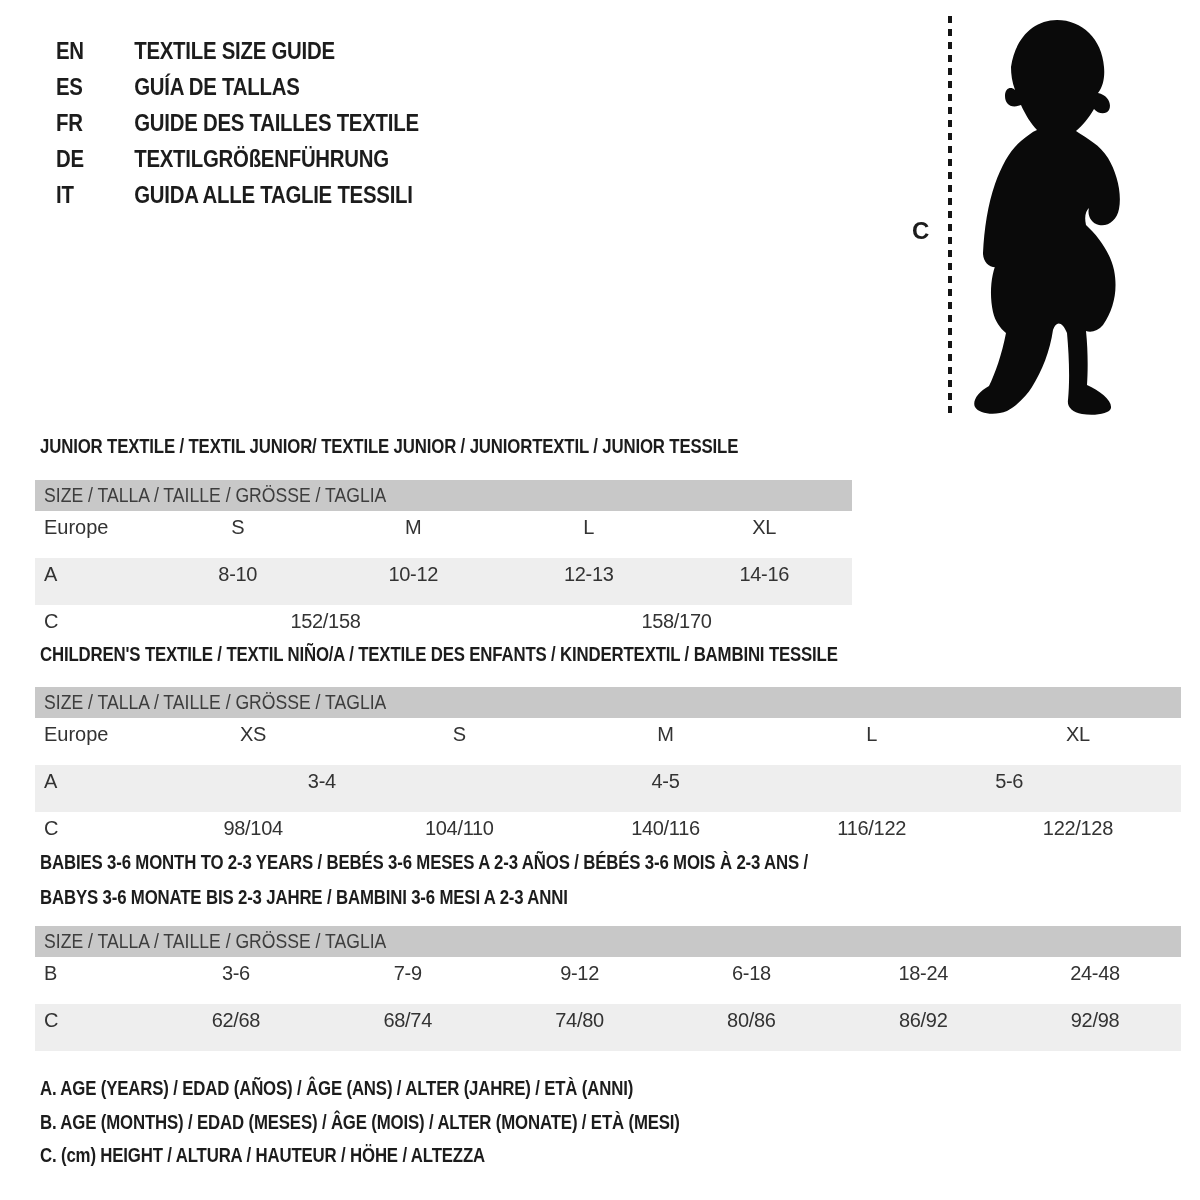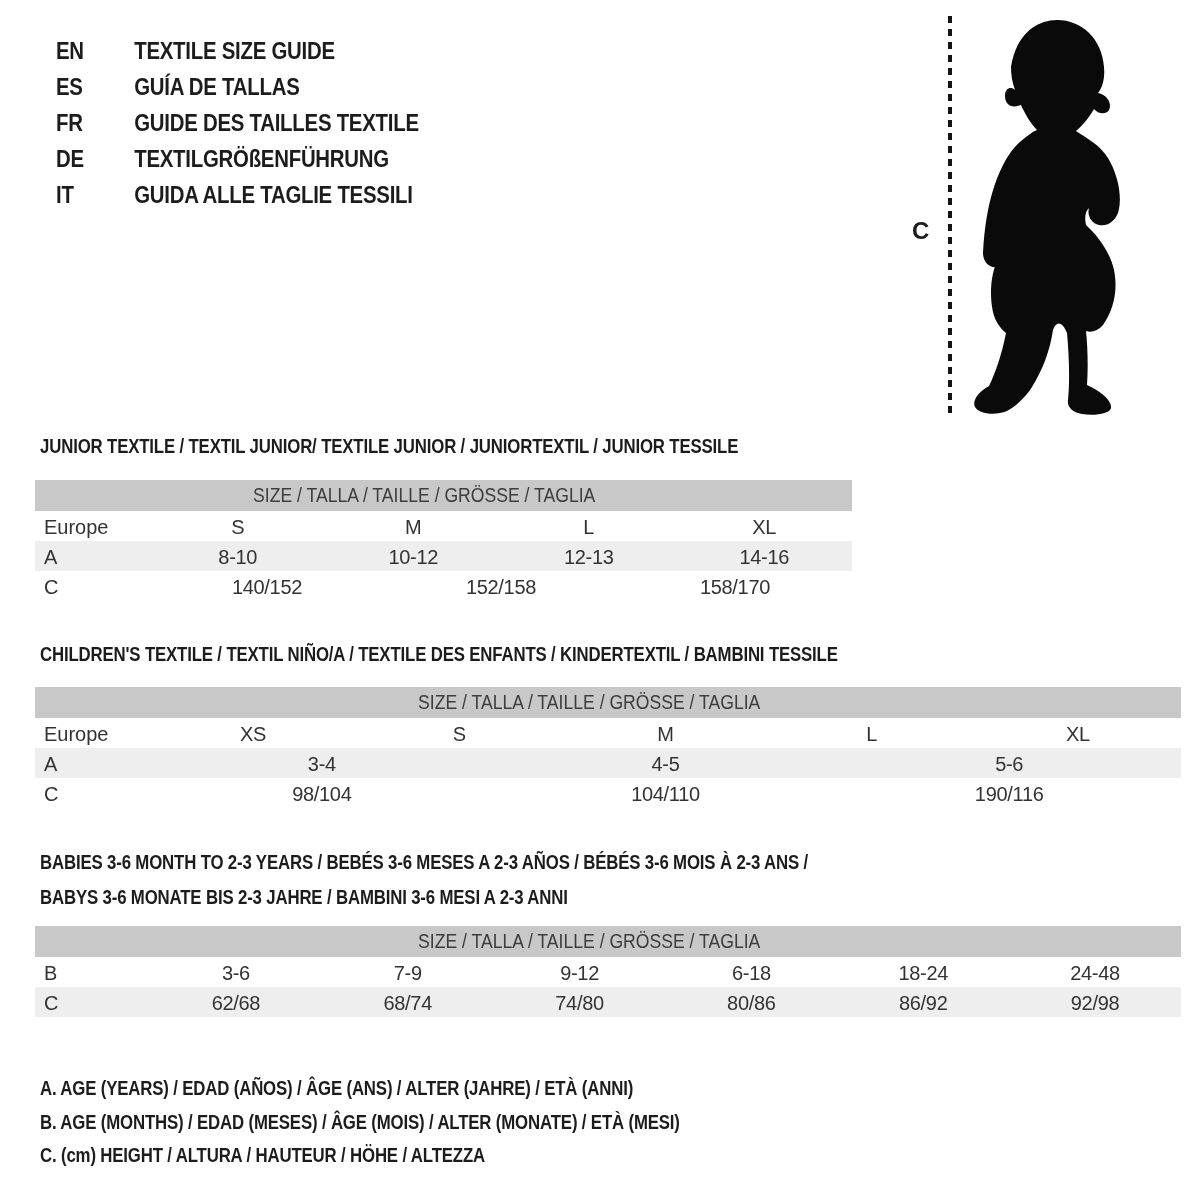--- a/index.html
+++ b/index.html
@@ -20,23 +20,23 @@
 
   
   .section-title{font-weight:bold;font-size:21px;white-space:nowrap;letter-spacing:-.2px;
                  transform:scaleX(.8);transform-origin:left top;}
   .note-line{font-weight:bold;font-size:21px;white-space:nowrap;letter-spacing:-.2px;
              transform:scaleX(.8);transform-origin:left top;}
 
   
   .size-table{position:absolute;left:35px;}
   .size-table .hdr{height:31px;line-height:31px;background:#c8c8c8;color:#3d3d3d;
-                   font-size:20px;padding-left:9px;white-space:nowrap;text-align:center;}
+                   font-size:20px;padding-left:9px;white-space:nowrap;}
   .size-table .hdr span{display:inline-block;transform:scaleX(.88);transform-origin:left center;}
-  .trow{display:flex;height:30px;line-height:33px;font-size:20px;color:#333333;}
+  .trow{display:flex;height:47px;line-height:33px;font-size:20px;color:#333333;}
   .trow.shaded{background:#eeeeee;}
   .trow .lbl{width:115px;padding-left:9px;box-sizing:border-box;white-space:nowrap;}
   .trow .val{flex:1;text-align:center;letter-spacing:-.3px;white-space:nowrap;}
 </style>
 </head>
 <body>
 
 <div class="abs" style="left:56px;top:33px;">
   <div class="lang-row">
     <span class="lang-code">EN</span><span>TEXTILE SIZE GUIDE</span>
@@ -113,21 +113,20 @@
   </div>
   <div class="trow shaded">
     <div class="lbl">A</div>
     <div class="val">8-10</div>
     <div class="val">10-12</div>
     <div class="val">12-13</div>
     <div class="val">14-16</div>
   </div>
   <div class="trow">
     <div class="lbl">C</div>
-    <div class="val">140/152</div>
     <div class="val">152/158</div>
     <div class="val">158/170</div>
   </div>
 </div>
 
 <div class="abs section-title" style="left:40px;top:642px;">CHILDREN'S TEXTILE / TEXTIL NIÑO/A / TEXTILE DES ENFANTS / KINDERTEXTIL / BAMBINI TESSILE</div>
 <div class="size-table" style="top:687px;width:1146px;">
   <div class="hdr"><span>SIZE / TALLA / TAILLE / GRÖSSE / TAGLIA</span></div>
   <div class="trow">
     <div class="lbl">Europe</div>
@@ -140,21 +139,23 @@
   <div class="trow shaded">
     <div class="lbl">A</div>
     <div class="val">3-4</div>
     <div class="val">4-5</div>
     <div class="val">5-6</div>
   </div>
   <div class="trow">
     <div class="lbl">C</div>
     <div class="val">98/104</div>
     <div class="val">104/110</div>
-    <div class="val">190/116</div>
+    <div class="val">140/116</div>
+    <div class="val">116/122</div>
+    <div class="val">122/128</div>
   </div>
 </div>
 
 <div class="abs section-title" style="left:40px;top:850px;">BABIES 3-6 MONTH TO 2-3 YEARS / BEBÉS 3-6 MESES A 2-3 AÑOS / BÉBÉS 3-6 MOIS À 2-3 ANS /</div>
 <div class="abs section-title" style="left:40px;top:885px;">BABYS 3-6 MONATE BIS 2-3 JAHRE / BAMBINI 3-6 MESI A 2-3 ANNI</div>
 <div class="size-table" style="top:926px;width:1146px;">
   <div class="hdr"><span>SIZE / TALLA / TAILLE / GRÖSSE / TAGLIA</span></div>
   <div class="trow">
     <div class="lbl">B</div>
     <div class="val">3-6</div>

